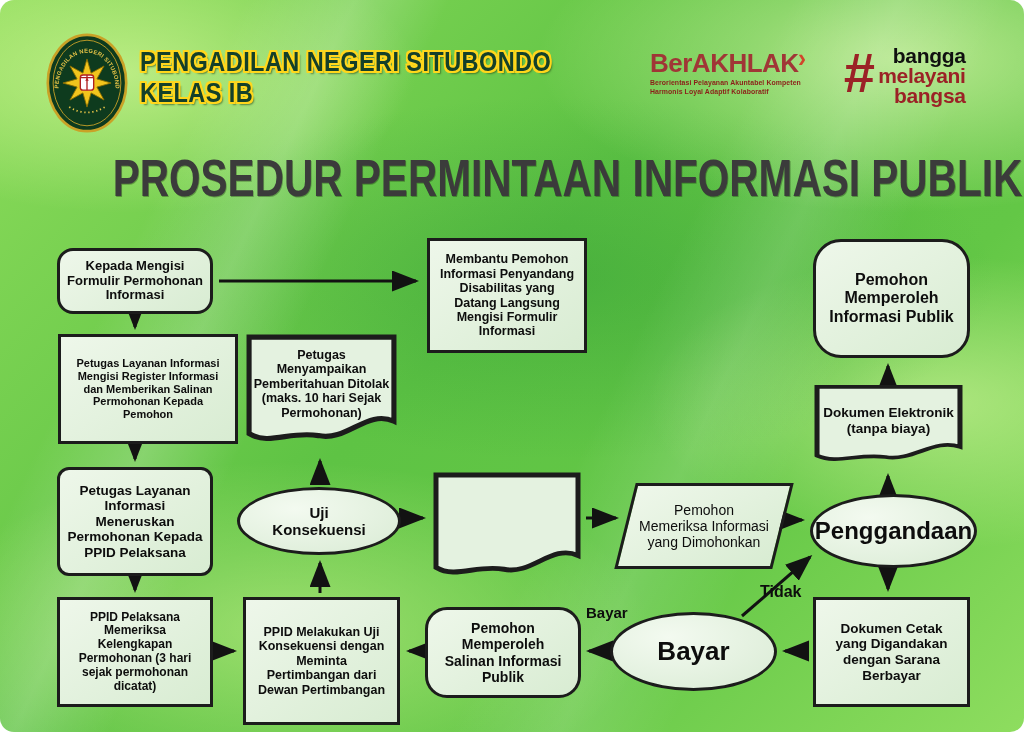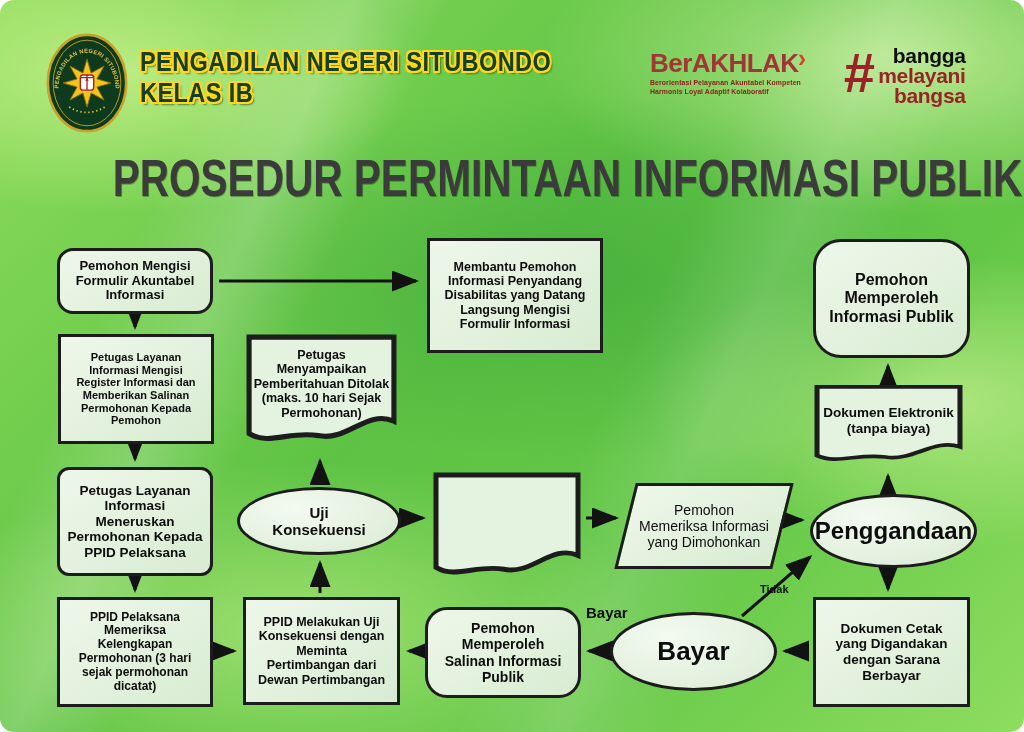--- a/index.html
+++ b/index.html
@@ -119,53 +119,53 @@
       <line x1="586" y1="518" x2="616" y2="518"></line>
       <line x1="786" y1="520" x2="802" y2="520"></line>
       <line x1="888" y1="490" x2="888" y2="476"></line>
       <line x1="888" y1="380" x2="888" y2="366"></line>
       <line x1="888" y1="571" x2="888" y2="589"></line>
       <line x1="742" y1="616" x2="810" y2="557"></line>
     </g>
   </svg>
 
   <div class="abs node rounded" style="left:57px;top:248px;width:156px;height:66px;font-size:13px;">
-    <span>Pemohon Mengisi Formulir Akuntabel Informasi</span>
-  </div>
-
-  <div class="abs node" style="left:58px;top:334px;width:156px;height:110px;font-size:11px;">
+    <span>Kepada Mengisi Formulir Permohonan Informasi</span>
+  </div>
+
+  <div class="abs node" style="left:58px;top:334px;width:180px;height:110px;font-size:11px;">
     <span>Petugas Layanan Informasi Mengisi Register Informasi dan Memberikan Salinan Permohonan Kepada Pemohon</span>
   </div>
 
   <div class="abs node" style="left:57px;top:467px;width:156px;height:109px;font-size:13.5px;border-radius:12px;">
     <span>Petugas Layanan Informasi Meneruskan Permohonan Kepada PPID Pelaksana</span>
   </div>
 
   <div class="abs node" style="left:57px;top:597px;width:156px;height:110px;font-size:12px;">
     <span>PPID Pelaksana Memeriksa Kelengkapan Permohonan (3 hari sejak permohonan dicatat)</span>
   </div>
 
-  <div class="abs node" style="left:427px;top:238px;width:176px;height:115px;font-size:12.5px;">
+  <div class="abs node" style="left:427px;top:238px;width:160px;height:115px;font-size:12.5px;">
     <span>Membantu Pemohon Informasi Penyandang Disabilitas yang Datang Langsung Mengisi Formulir Informasi</span>
   </div>
 
   <div class="abs node doc" style="left:245px;top:333px;width:153px;height:118px;font-size:12.5px;">
     <svg viewBox="0 0 150 115" preserveAspectRatio="none">
       <path d="M4,4 H146 V86 C120,74 100,106 72,100 C44,95 24,110 4,98 Z" fill="#e4f2e0" stroke="#1c1c1c" stroke-width="5"></path>
     </svg>
     <div class="txt">
         <span>Petugas Menyampaikan Pemberitahuan Ditolak (maks. 10 hari Sejak Permohonan)</span>
       </div>
   </div>
 
   <div class="abs node ellipse" style="left:237px;top:487px;width:164px;height:68px;font-size:15px;">
     <span style="max-width:110px;">Uji Konsekuensi</span>
   </div>
 
-  <div class="abs node" style="left:243px;top:597px;width:157px;height:108px;font-size:12.5px;">
+  <div class="abs node" style="left:243px;top:597px;width:157px;height:128px;font-size:12.5px;">
     <span>PPID Melakukan Uji Konsekuensi dengan Meminta Pertimbangan dari Dewan Pertimbangan</span>
   </div>
 
   <div class="abs node doc" style="left:432px;top:471px;width:150px;height:113px;font-size:12.5px;">
     <svg viewBox="0 0 150 115" preserveAspectRatio="none">
       <path d="M4,4 H146 V86 C120,74 100,106 72,100 C44,95 24,110 4,98 Z" fill="#e4f2e0" stroke="#1c1c1c" stroke-width="5"></path>
     </svg>
   </div>
 
   <div class="abs node rounded" style="left:425px;top:607px;width:156px;height:91px;font-size:14px;border-radius:22px;">
@@ -198,15 +198,15 @@
 
   <div class="abs node ellipse" style="left:810px;top:494px;width:167px;height:74px;font-size:24px;">
     <span>Penggandaan</span>
   </div>
 
   <div class="abs node" style="left:813px;top:597px;width:157px;height:110px;font-size:13.5px;">
     <span>Dokumen Cetak yang Digandakan dengan Sarana Berbayar</span>
   </div>
 
   <div class="abs edge-label" style="left:586px;top:604px;font-size:15px;">Bayar</div>
-  <div class="abs edge-label" style="left:760px;top:583px;font-size:11px;">Tidak</div>
+  <div class="abs edge-label" style="left:760px;top:583px;font-size:16px;">Tidak</div>
 
 </div>
 
 </body></html>

